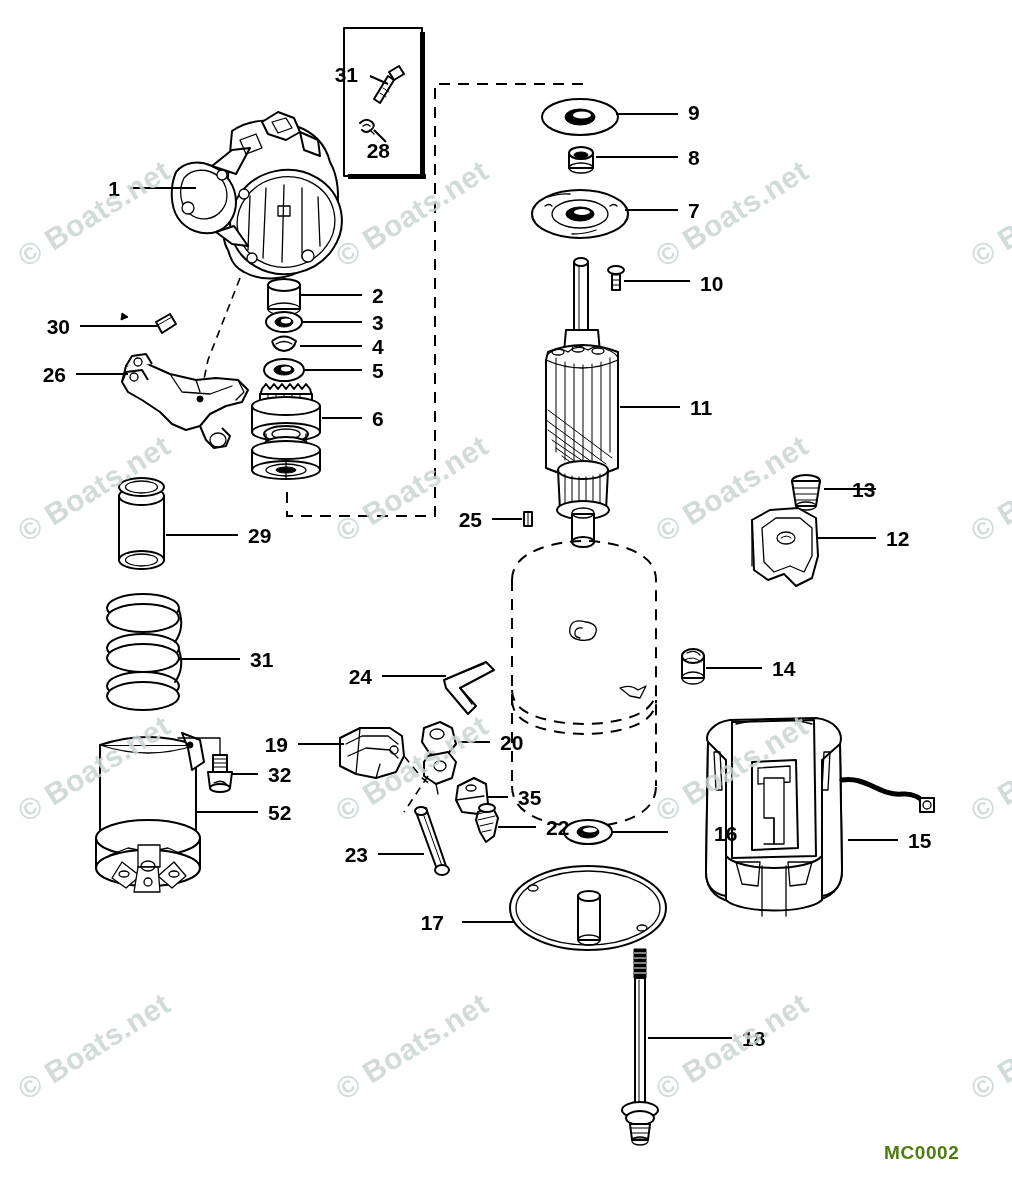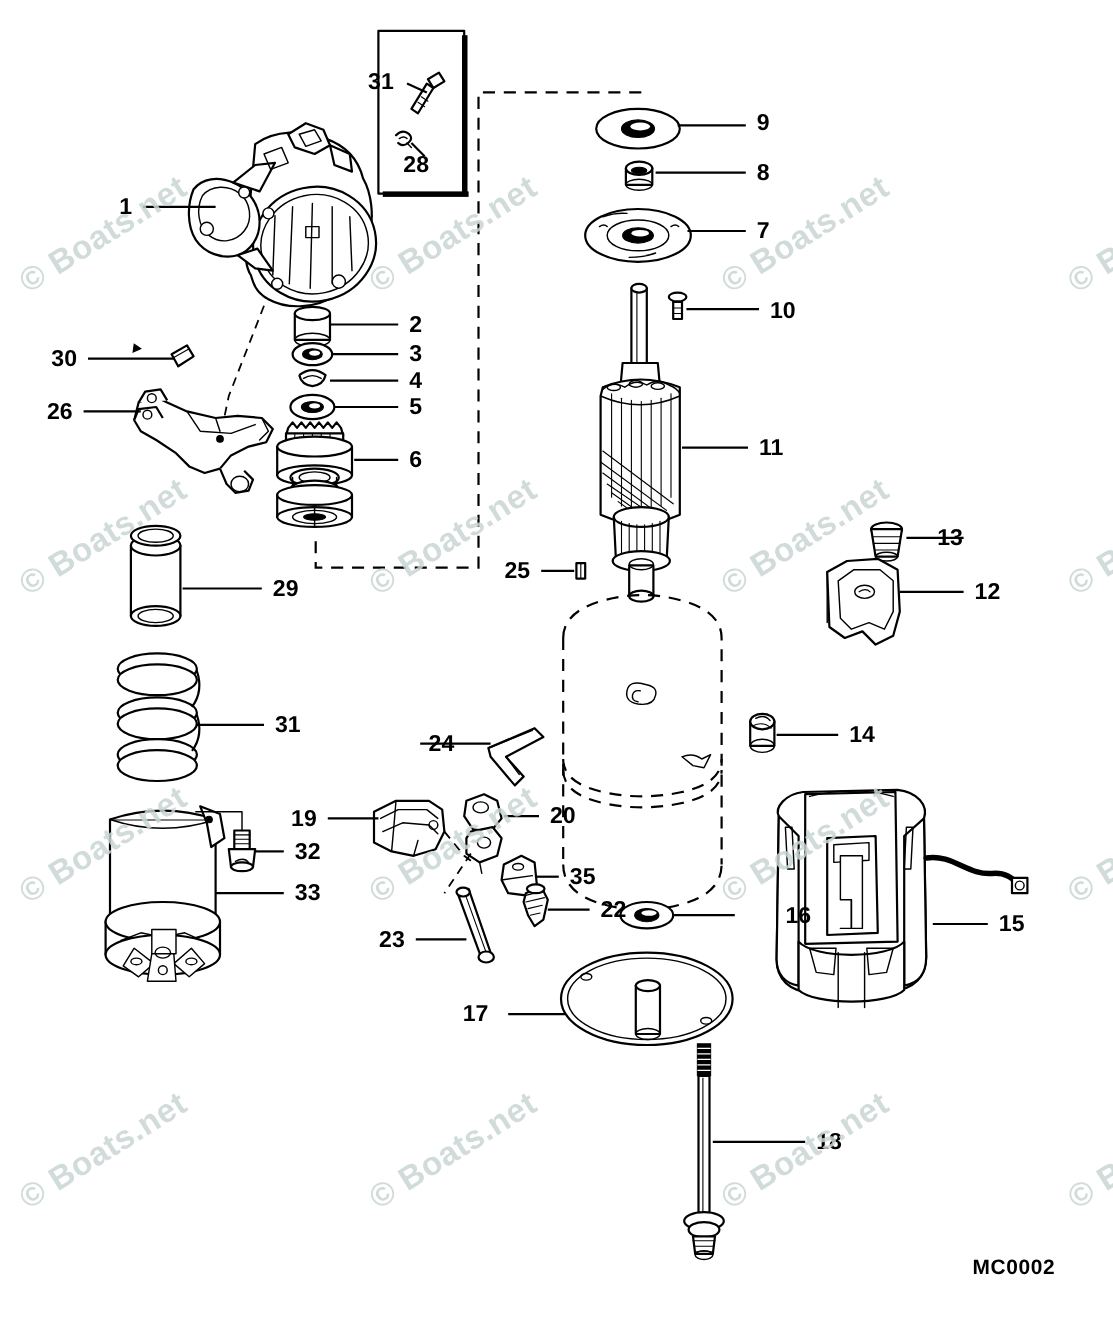--- a/index.html
+++ b/index.html
@@ -19,21 +19,21 @@
     white-space:nowrap;
     transform-origin:left top;
     letter-spacing:0.5px;
   }
   .wm-lg{font-size:30px;opacity:.85;}
   .plate-code{
     position:absolute;
     font-family:"Liberation Sans", sans-serif;
     font-size:19px;
     font-weight:600;
-    color:#000000;
+    color:#4d7c0f;
     letter-spacing:0.6px;
   }
   .callout{
     position:absolute;
     font-family:"Liberation Sans", sans-serif;
     font-weight:bold;
     font-size:21px;
     color:#000;
     line-height:1;
     white-space:nowrap;
@@ -551,30 +551,30 @@
       <div class="callout l" style="left: 772px; top: 668px;">14</div>
       <div class="callout l" style="left: 908px; top: 840px;">15</div>
       <div class="callout l" style="left: 678px; top: 833px; margin-left: 36px;">16</div>
       <div class="callout r" style="left: 444px; top: 922px;">17</div>
       <div class="callout l" style="left: 742px; top: 1038px;">18</div>
       <div class="callout r" style="left: 288px; top: 744px;">19</div>
       <div class="callout l" style="left: 500px; top: 742px;">20</div>
       <div class="callout l" style="left: 518px; top: 797px;">35</div>
       <div class="callout l" style="left: 546px; top: 827px;">22</div>
       <div class="callout r" style="left: 368px; top: 854px;">23</div>
-      <div class="callout r" style="left: 372px; top: 676px; margin-left: 41px;">24</div>
+      <div class="callout r" style="left: 372px; top: 676px;">24</div>
       <div class="callout r" style="left: 482px; top: 519px;">25</div>
       <div class="callout r" style="left: 66px; top: 374px;">26</div>
       <div class="callout r" style="left: 358px; top: 74px;">31</div>
       <div class="callout r" style="left: 390px; top: 150px;">28</div>
       <div class="callout l" style="left: 248px; top: 535px;">29</div>
       <div class="callout r" style="left: 70px; top: 326px;">30</div>
       <div class="callout l" style="left: 250px; top: 659px;">31</div>
       <div class="callout l" style="left: 268px; top: 774px;">32</div>
-      <div class="callout l" style="left: 268px; top: 812px;">33</div>
+      <div class="callout l" style="left: 268px; top: 812px;">52</div>
     </div>
 
   <div id="watermarks">
       <div class="wm wm-lg" style="left: 12px; top: 245px; transform: rotate(-32deg); color: rgb(201, 214, 212);">© Boats.net</div>
       <div class="wm wm-lg" style="left: 12px; top: 520px; transform: rotate(-32deg); color: rgb(201, 214, 212);">© Boats.net</div>
       <div class="wm wm-lg" style="left: 12px; top: 800px; transform: rotate(-32deg); color: rgb(201, 214, 212);">© Boats.net</div>
       <div class="wm wm-lg" style="left: 12px; top: 1078px; transform: rotate(-32deg); color: rgb(201, 214, 212);">© Boats.net</div>
       <div class="wm wm-lg" style="left: 330px; top: 245px; transform: rotate(-32deg); color: rgb(201, 214, 212);">© Boats.net</div>
       <div class="wm wm-lg" style="left: 330px; top: 520px; transform: rotate(-32deg); color: rgb(201, 214, 212);">© Boats.net</div>
       <div class="wm wm-lg" style="left: 330px; top: 800px; transform: rotate(-32deg); color: rgb(201, 214, 212);">© Boats.net</div>

